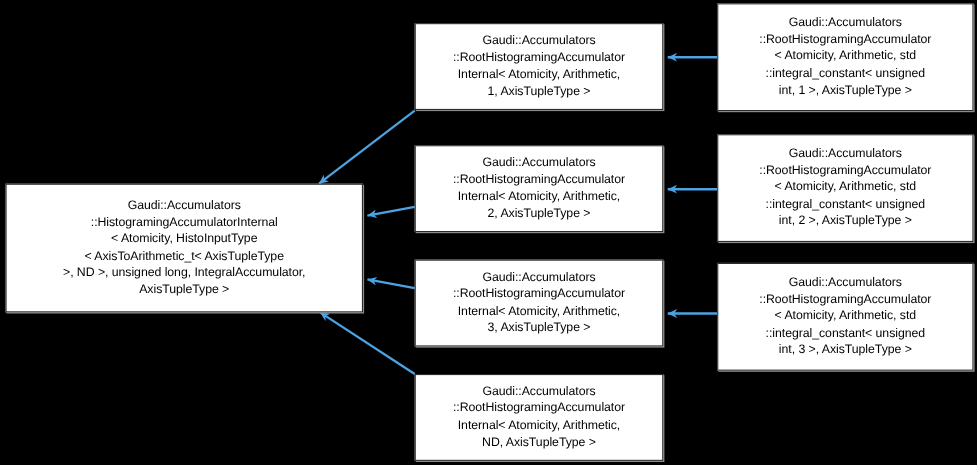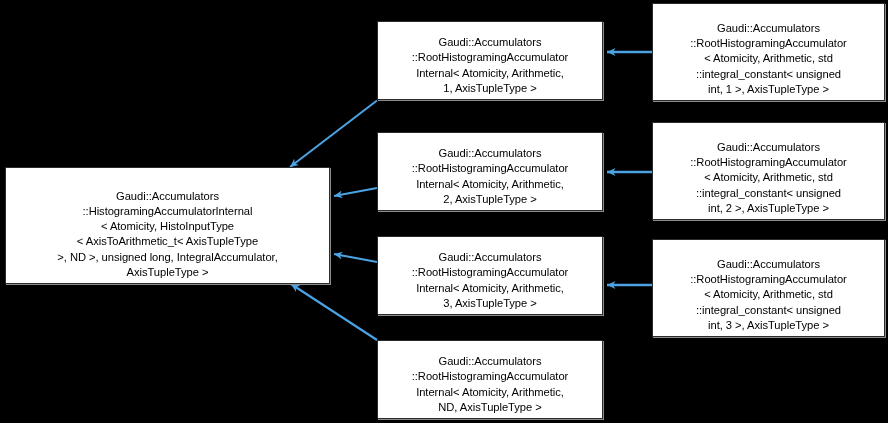--- a/index.html
+++ b/index.html
@@ -23,21 +23,21 @@
     height: 423px;
     pointer-events: none;
   }
   .node {
     position: absolute;
     box-sizing: border-box;
     background: #ffffff;
     border: 1px solid #2b2b2b;
     box-shadow: 1px 1px 0 0 #8c8c8c;
     display: flex;
-    align-items: flex-end;
+    align-items: center;
     justify-content: center;
     padding: 3px 17px;
   }
   .node-label {
     font-size: 11.2px;
     line-height: 15.2px;
     color: #000000;
     text-align: center;
     white-space: pre-line;
     letter-spacing: -0.05px;

